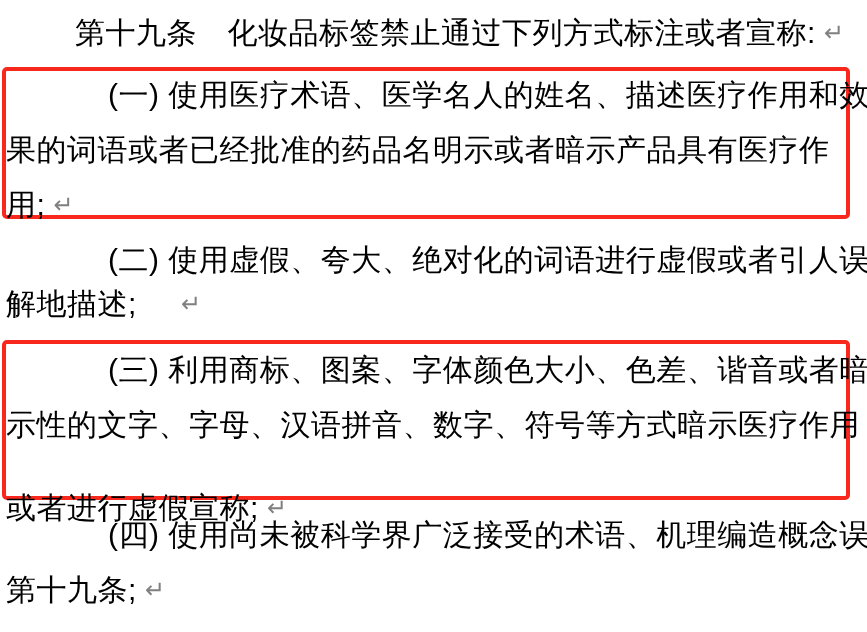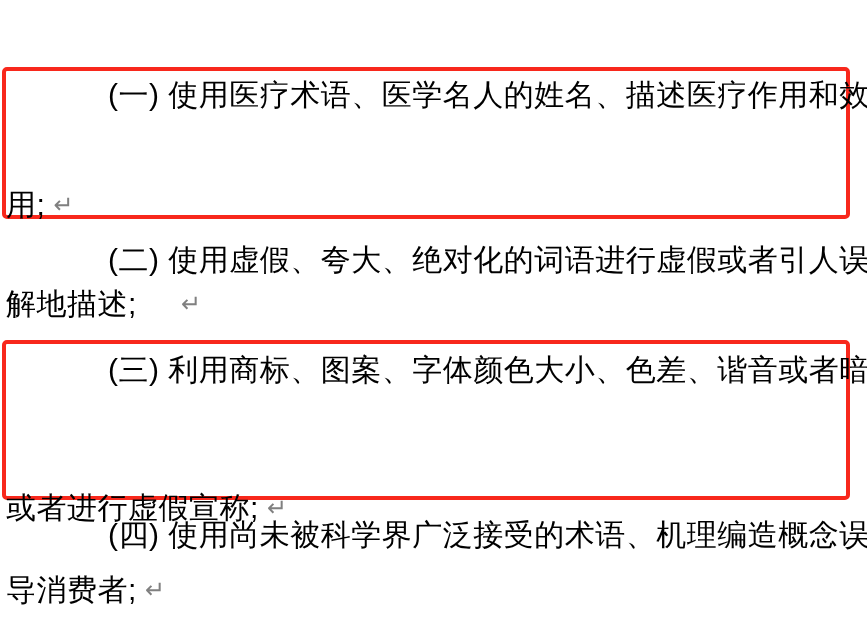--- a/index.html
+++ b/index.html
@@ -44,26 +44,29 @@
   .hl-box-2 { top: 340px; height: 160px; }
 </style>
 </head>
 <body>
 
 <div class="page">
 
   <div class="hl-box hl-box-1"></div>
   <div class="hl-box hl-box-2"></div>
 
+  <div class="line ind-heading" style="top:15px"><span>第十九条　化妆品标签禁止通过下列方式标注或者宣称:</span><span class="ret">↵</span></div>
 
   <div class="line ind-item" style="top:77px"><span>(一) 使用医疗术语、医学名人的姓名、描述医疗作用和效</span></div>
+  <div class="line ind-cont" style="top:132px"><span>果的词语或者已经批准的药品名明示或者暗示产品具有医疗作</span></div>
   <div class="line ind-cont" style="top:187px"><span>用;</span><span class="ret">↵</span></div>
 
   <div class="line ind-item" style="top:242px"><span>(二) 使用虚假、夸大、绝对化的词语进行虚假或者引人误</span></div>
   <div class="line ind-cont" style="top:286px"><span>解地描述;</span><span class="ret ret-wide">↵</span></div>
 
   <div class="line ind-item" style="top:352px"><span>(三) 利用商标、图案、字体颜色大小、色差、谐音或者暗</span></div>
+  <div class="line ind-cont" style="top:407px"><span>示性的文字、字母、汉语拼音、数字、符号等方式暗示医疗作用</span></div>
   <div class="line ind-cont" style="top:490px"><span>或者进行虚假宣称;</span><span class="ret">↵</span></div>
 
   <div class="line ind-item" style="top:517px"><span>(四) 使用尚未被科学界广泛接受的术语、机理编造概念误</span></div>
-  <div class="line ind-cont" style="top:572px"><span>导消费者;</span><span class="ret">↵</span></div>
+  <div class="line ind-cont" style="top:572px"><span>第十九条;</span><span class="ret">↵</span></div>
 
 </div>
 
 </body></html>

